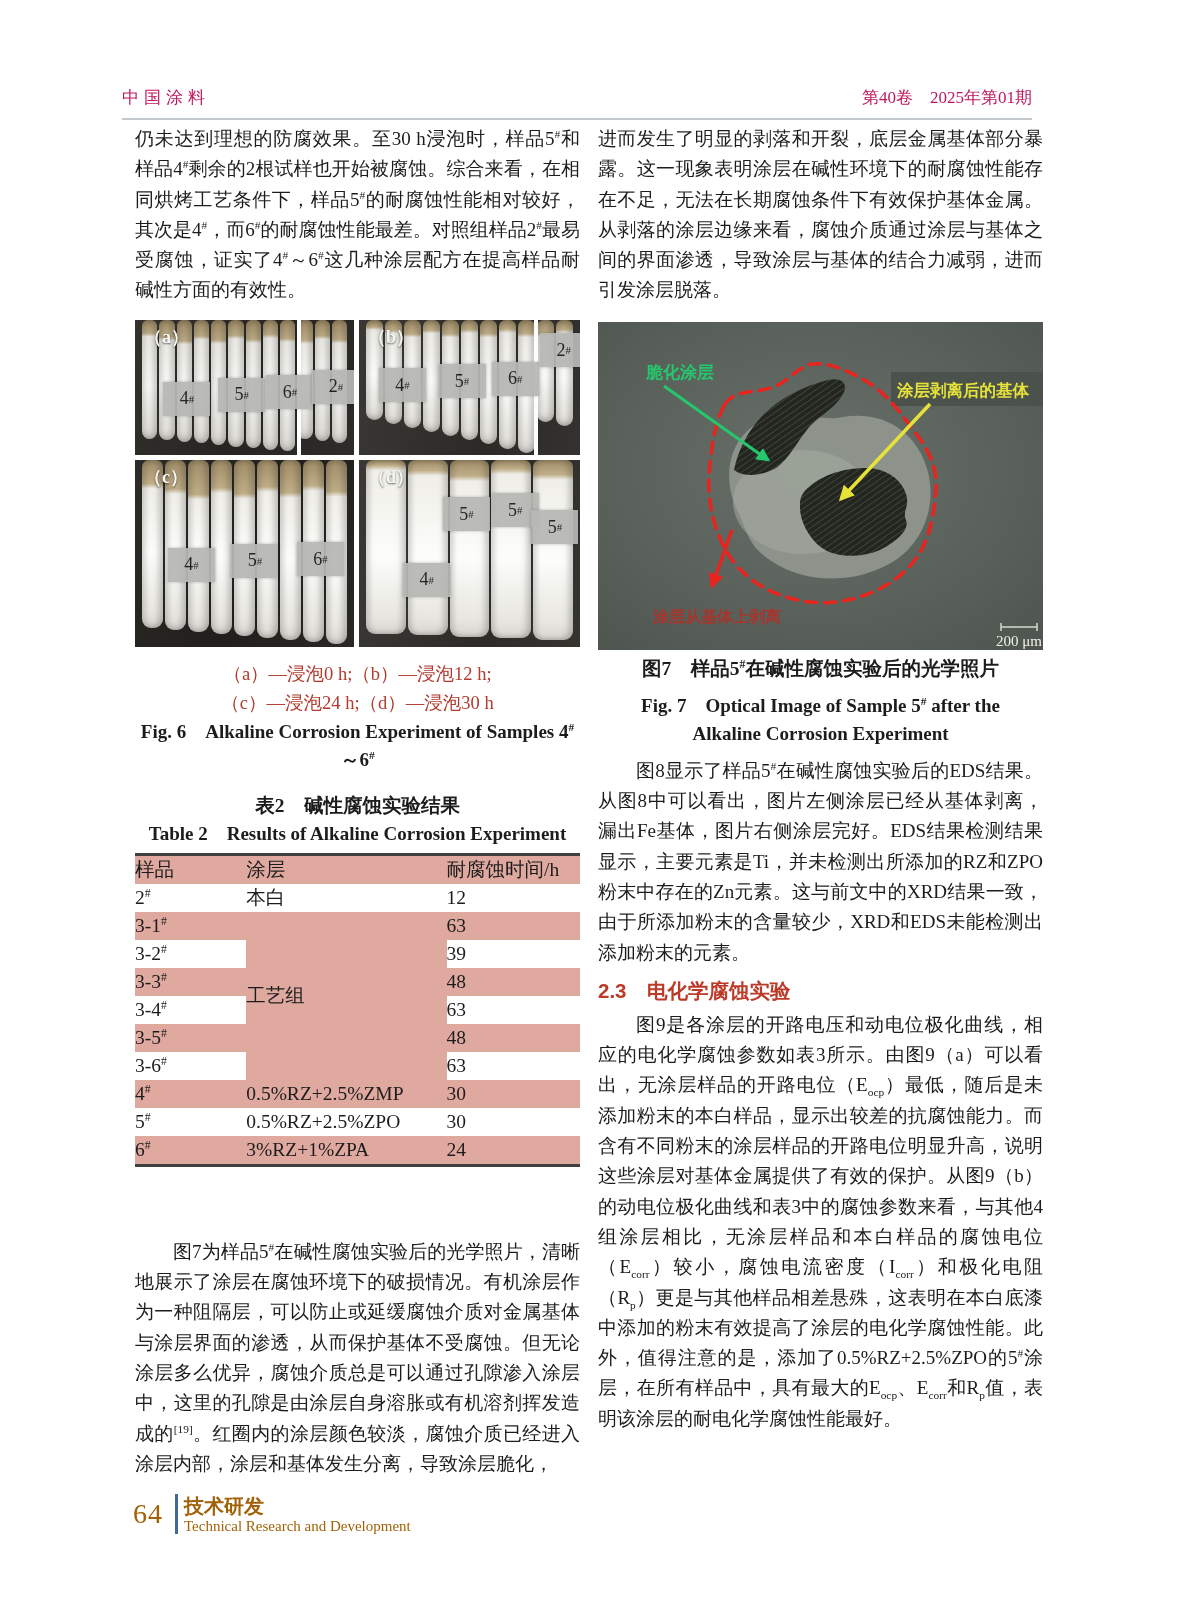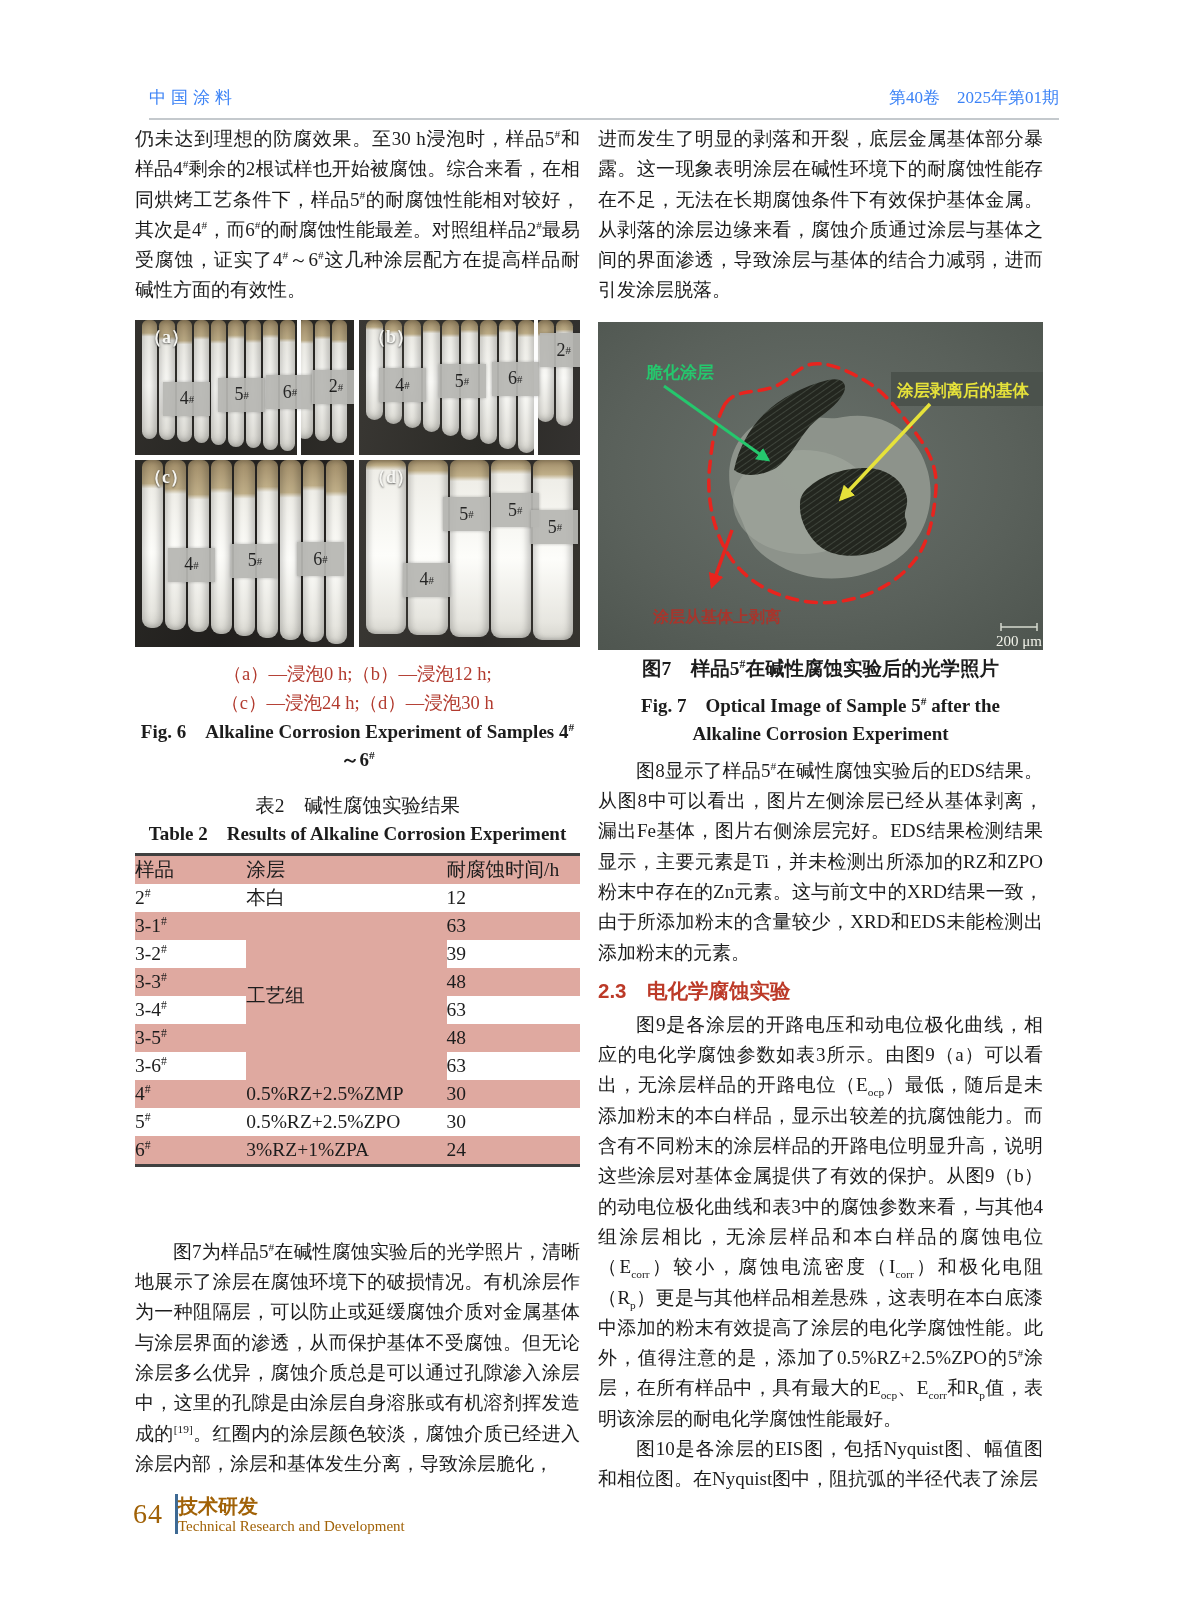--- a/index.html
+++ b/index.html
@@ -1,22 +1,22 @@
 <!DOCTYPE html>
 <html lang="zh"><head>
 <meta charset="utf-8">
 <style>
   html,body{margin:0;padding:0;background:#ffffff;}
   .page{position:relative;width:1187px;height:1600px;background:#fff;overflow:hidden;
         font-family:"Liberation Serif",serif;color:#1c1c1c;}
   
-  .page-header{position:absolute;top:86px;left:149px;width:910px;display:flex;
+  .page-header{position:absolute;top:86px;left:122px;width:910px;display:flex;
                justify-content:space-between;align-items:flex-end;
                border-bottom:2px solid #c4c9cd;padding-bottom:9px;
-               color:#3b82f6;font-size:17px;}
+               color:#be185d;font-size:17px;}
   .journal{letter-spacing:5px;}
   
   .columns{position:absolute;top:124px;left:135px;width:908px;display:flex;gap:18px;align-items:flex-start;}
   .col{width:445px;}
   p.body{margin:0;font-size:19px;line-height:30.3px;text-align:justify;}
   p.indent{text-indent:2em;}
   sup{font-size:60%;vertical-align:super;line-height:0;}
   sub{font-size:60%;vertical-align:sub;line-height:0;}
   
   .fig6-grid{margin-top:14px;display:grid;grid-template-columns:219px 221px;
@@ -37,35 +37,35 @@
                 font-weight:bold;text-shadow:0 1px 2px rgba(0,0,0,.6);}
   .chip{position:absolute;width:47px;height:34px;background:#b7b7b3;opacity:.93;
         display:flex;align-items:center;justify-content:center;font-size:18px;color:#161616;
         box-shadow:0 0 3px rgba(0,0,0,.25);}
   
   .note-red{color:#b23a2e;text-align:center;font-size:18.5px;line-height:29px;}
   .note-red.first{margin-top:13px;}
   .cap-cn{text-align:center;font-weight:bold;font-size:19.5px;line-height:30px;margin-top:2px;}
   .cap-en{text-align:center;font-weight:bold;font-size:19px;line-height:28px;}
   
-  .tbl-title-cn{text-align:center;font-weight:normal;font-size:19.5px;margin-top:17px;line-height:29px;}
+  .tbl-title-cn{text-align:center;font-weight:bold;font-size:19.5px;margin-top:17px;line-height:29px;}
   .tbl-title-en{text-align:center;font-weight:bold;font-size:19px;line-height:28px;margin-bottom:5px;}
   table.t2{width:100%;border-collapse:collapse;border-top:3px solid #404040;
            border-bottom:3px solid #404040;font-size:19.5px;}
   table.t2 th,table.t2 td{height:28px;text-align:left;font-weight:normal;padding:0;line-height:28px;}
   .pink{background:#dfa9a0;}
   
   .fig7{margin-top:16px;line-height:0;}
   
   .section-h{color:#bc3a28;font-weight:bold;font-size:20.5px;margin:9px 0 5px;
              font-family:"Liberation Sans",sans-serif;}
   
   .page-footer{position:absolute;left:133px;top:1494px;display:flex;align-items:center;color:#a16207;}
   .pf-num{font-size:28px;margin-right:12px;letter-spacing:1px;}
-  .pf-block{border-left:3px solid #3e6a94;padding-left:0;}
+  .pf-block{border-left:3px solid #3e6a94;padding-left:6px;}
   .pf-cn{font-size:20px;font-weight:bold;font-family:"Liberation Sans",sans-serif;line-height:24px;}
   .pf-en{font-size:15px;line-height:16px;}
 </style>
 </head>
 <body>
 
 <div class="page">
 
   <div class="page-header">
     <span class="journal">中国涂料</span>
@@ -273,21 +273,20 @@
           <text x="421" y="324" fill="#f2f3ea" font-size="15" text-anchor="middle">200 μm</text>
         </svg>
       </div>
 
       <div class="cap-cn" style="margin-top:4px">图7　样品5<sup>#</sup>在碱性腐蚀实验后的光学照片</div>
       <div class="cap-en" style="width:88%;margin:8px auto;">Fig. 7　Optical Image of Sample 5<sup>#</sup> after the Alkaline Corrosion Experiment</div>
 
       <p class="body indent" style="">图8显示了样品5<sup>#</sup>在碱性腐蚀实验后的EDS结果。从图8中可以看出，图片左侧涂层已经从基体剥离，漏出Fe基体，图片右侧涂层完好。EDS结果检测结果显示，主要元素是Ti，并未检测出所添加的RZ和ZPO粉末中存在的Zn元素。这与前文中的XRD结果一致，由于所添加粉末的含量较少，XRD和EDS未能检测出添加粉末的元素。</p>
       <div class="section-h">2.3　电化学腐蚀实验</div>
       <p class="body indent">图9是各涂层的开路电压和动电位极化曲线，相应的电化学腐蚀参数如表3所示。由图9（a）可以看出，无涂层样品的开路电位（E<sub>ocp</sub>）最低，随后是未添加粉末的本白样品，显示出较差的抗腐蚀能力。而含有不同粉末的涂层样品的开路电位明显升高，说明这些涂层对基体金属提供了有效的保护。从图9（b）的动电位极化曲线和表3中的腐蚀参数来看，与其他4组涂层相比，无涂层样品和本白样品的腐蚀电位（E<sub>corr</sub>）较小，腐蚀电流密度（I<sub>corr</sub>）和极化电阻（R<sub>p</sub>）更是与其他样品相差悬殊，这表明在本白底漆中添加的粉末有效提高了涂层的电化学腐蚀性能。此外，值得注意的是，添加了0.5%RZ+2.5%ZPO的5<sup>#</sup>涂层，在所有样品中，具有最大的E<sub>ocp</sub>、E<sub>corr</sub>和R<sub>p</sub>值，表明该涂层的耐电化学腐蚀性能最好。</p>
-      <p class="body indent">图10是各涂层的EIS图，包括Nyquist图、幅值图和相位图。在Nyquist图中，阻抗弧的半径代表了涂层</p>
     </div>
   </div>
 
   <div class="page-footer">
     <span class="pf-num">64</span>
     <span class="pf-block">
       <div class="pf-cn">技术研发</div>
       <div class="pf-en">Technical Research and Development</div>
     </span>
   </div>

